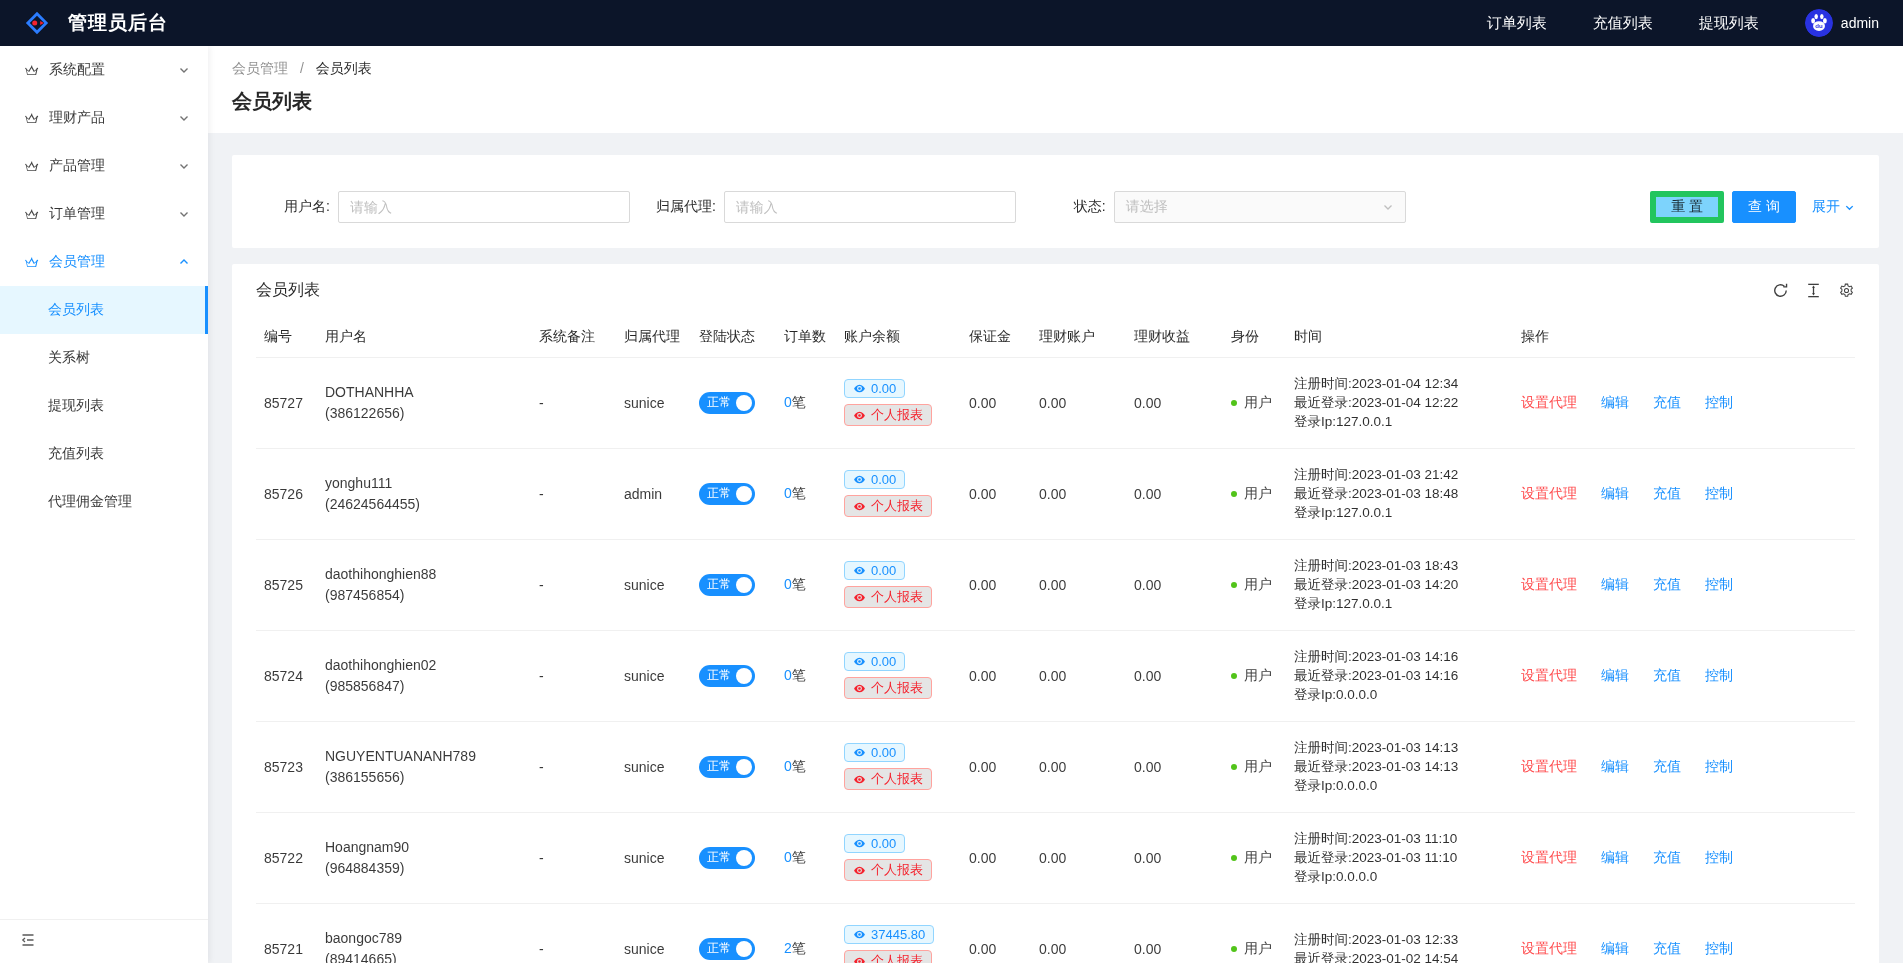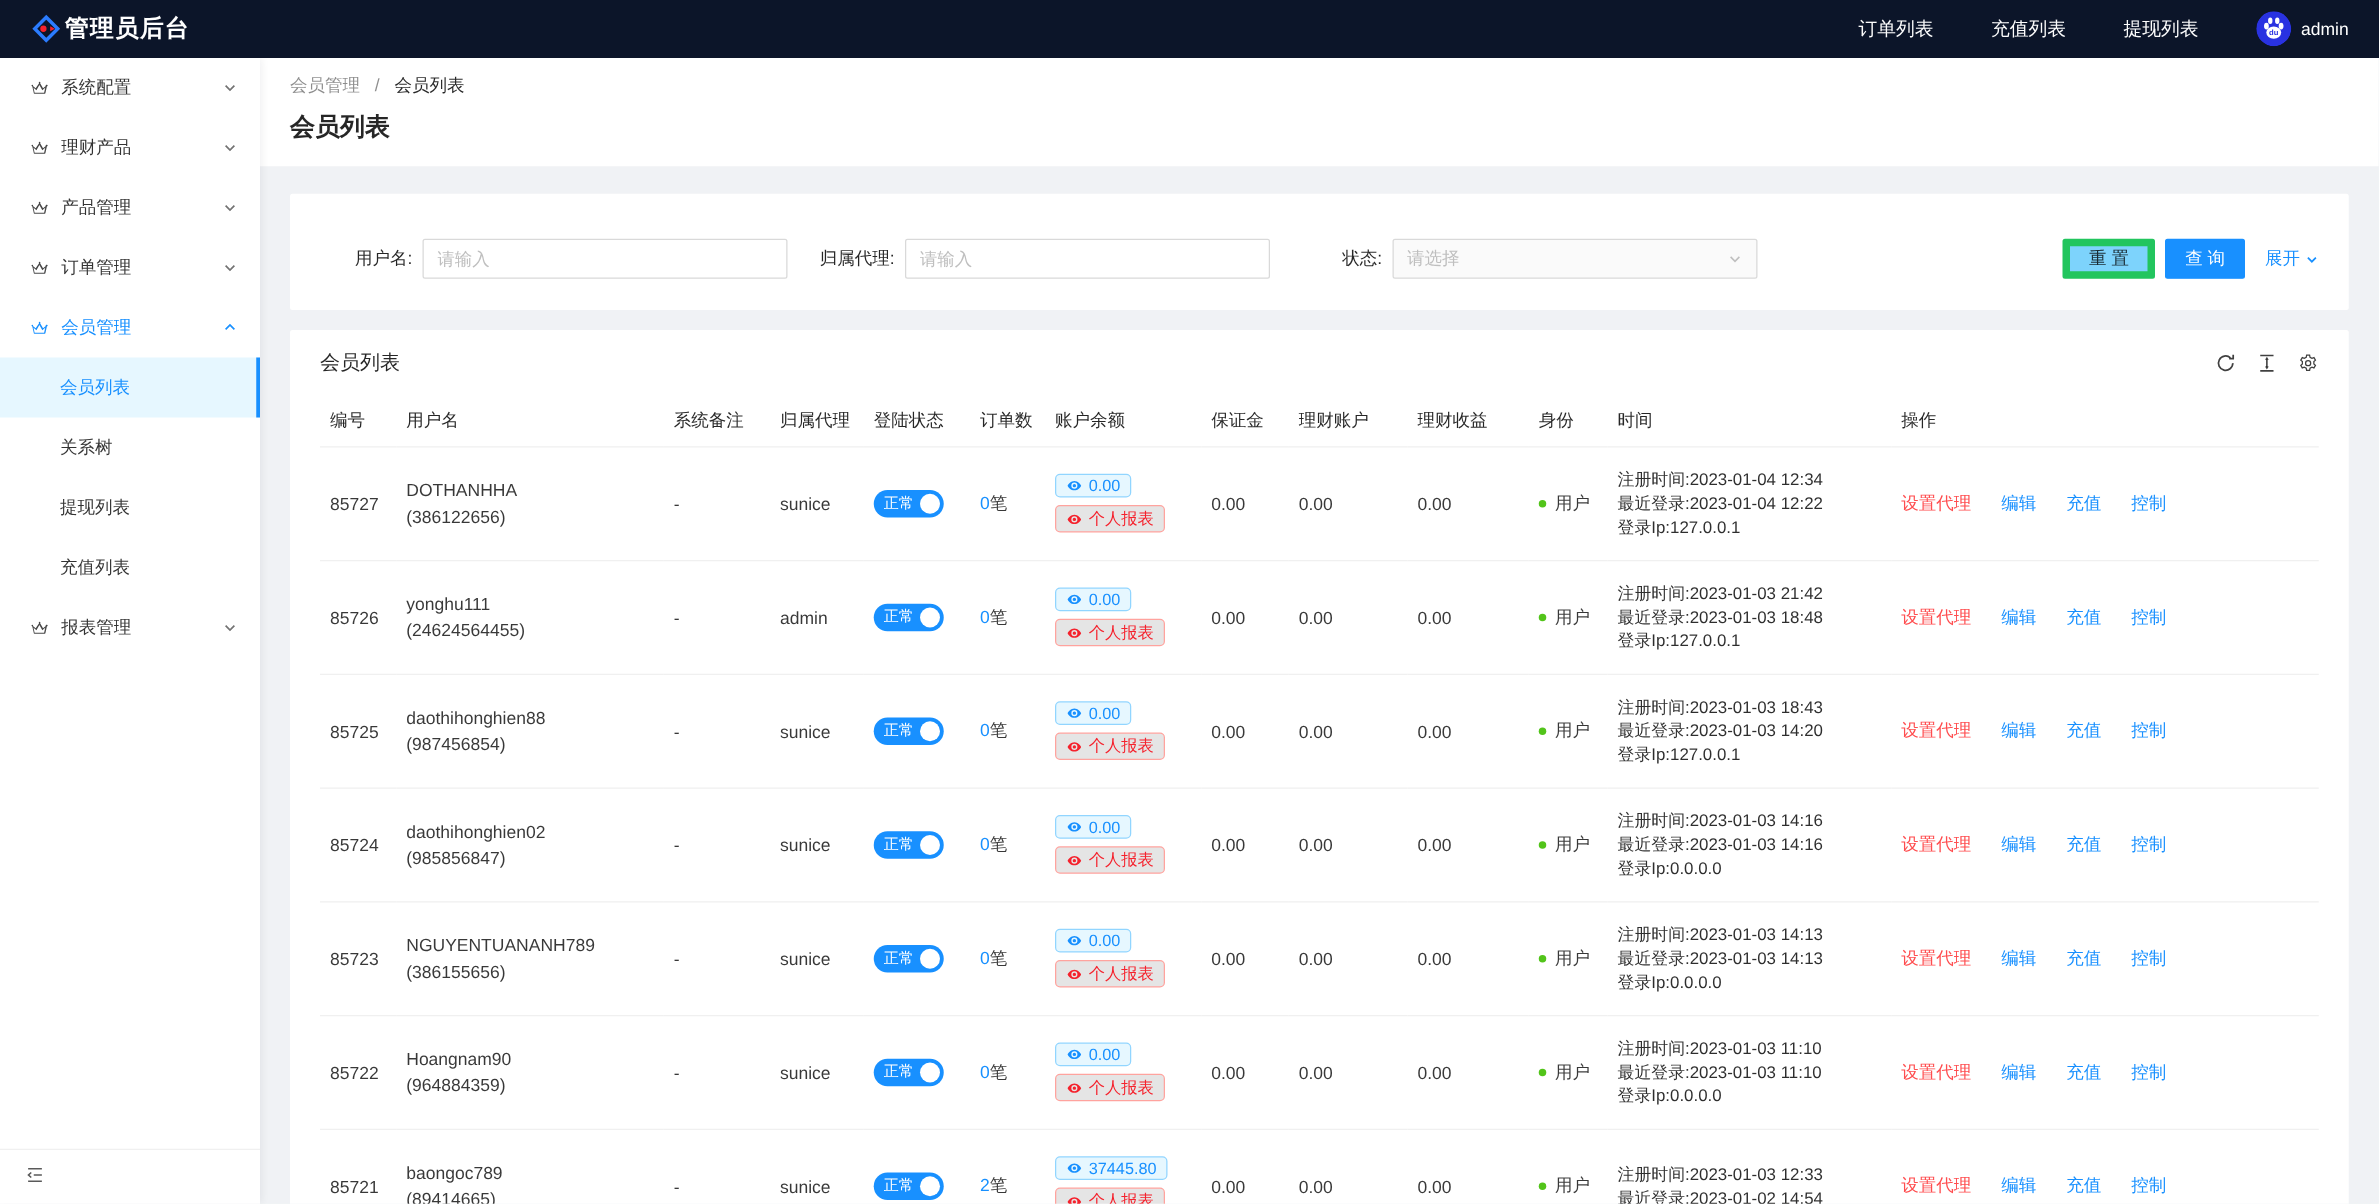--- a/index.html
+++ b/index.html
@@ -2,21 +2,21 @@
 <html><head>
 <meta charset="utf-8">
 <style>
   * { margin:0; padding:0; box-sizing:border-box; }
   html,body { width:1903px; height:963px; overflow:hidden; background:#f0f2f5;
     font-family:"Liberation Sans","DejaVu Sans",sans-serif; font-size:14px; color:rgba(0,0,0,.78); }
 
   
   .topbar { position:fixed; top:0; left:0; width:1903px; height:46px; background:#0c1529;
     display:flex; align-items:center; padding:0 24px; z-index:30; }
-  .logo-area { display:flex; align-items:center; gap:2px; }
+  .logo-area { display:flex; align-items:center; gap:18px; }
   .logo-area svg { width:26px; height:26px; }
   .app-title { color:#fff; font-size:19px; font-weight:bold; letter-spacing:1px; }
   .topnav { margin-left:auto; display:flex; align-items:center; gap:46px; }
   .topnav-item { color:#fdfdfd; font-size:15px; cursor:pointer; text-decoration:none; }
   .topuser { display:flex; align-items:center; gap:8px; margin-left:46px; }
   .topuser svg { width:28px; height:28px; border-radius:50%; }
   .topuser-name { color:#fff; font-size:14px; }
 
   
   .sidebar { position:fixed; top:46px; left:0; bottom:0; width:208px; background:#fff;
@@ -211,32 +211,22 @@
       </div>
       <div class="submenu-item">
         <span>关系树</span>
       </div>
       <div class="submenu-item">
         <span>提现列表</span>
       </div>
       <div class="submenu-item">
         <span>充值列表</span>
       </div>
-      <div class="menu-item">
-        <span class="mi-icon">
-          <svg viewBox="0 0 1024 1024" fill="currentColor">
-            <path d="M899 329c-25 0-45 20-45 45 0 9 3 17 7 24L713 524 553 243c10-8 16-21 16-35 0-25-20-45-45-45s-45 20-45 45c0 14 6 27 16 35L311 524 163 398c4-7 7-15 7-24 0-25-20-45-45-45s-45 20-45 45 20 45 45 45h2l81 372c3 15 16 25 31 25h570c15 0 28-10 31-25l81-372h2c25 0 45-20 45-45s-20-45-45-45zM771 766H253l-60-278 158 134 161-283 161 283 158-134-60 278z"></path>
-          </svg>
-        </span>
-        <span class="mi-label">报表管理</span>
-        <span class="mi-chevron down">
-          <svg viewBox="0 0 12 12" fill="none" stroke="currentColor" stroke-width="1.4">
-            <path d="M2.5 4.5L6 8l3.5-3.5"></path>
-          </svg>
-        </span>
+      <div class="submenu-item">
+        <span>代理佣金管理</span>
       </div>
     </nav>
   <div class="sidebar-footer">
     <svg viewBox="0 0 16 16" fill="none" stroke="currentColor" stroke-width="1.3">
       <path d="M2.5 3h11M7 8h6.5M2.5 13h11M5 6L2.8 8 5 10"></path>
     </svg>
   </div>
 </aside>
 
 <div class="main">

